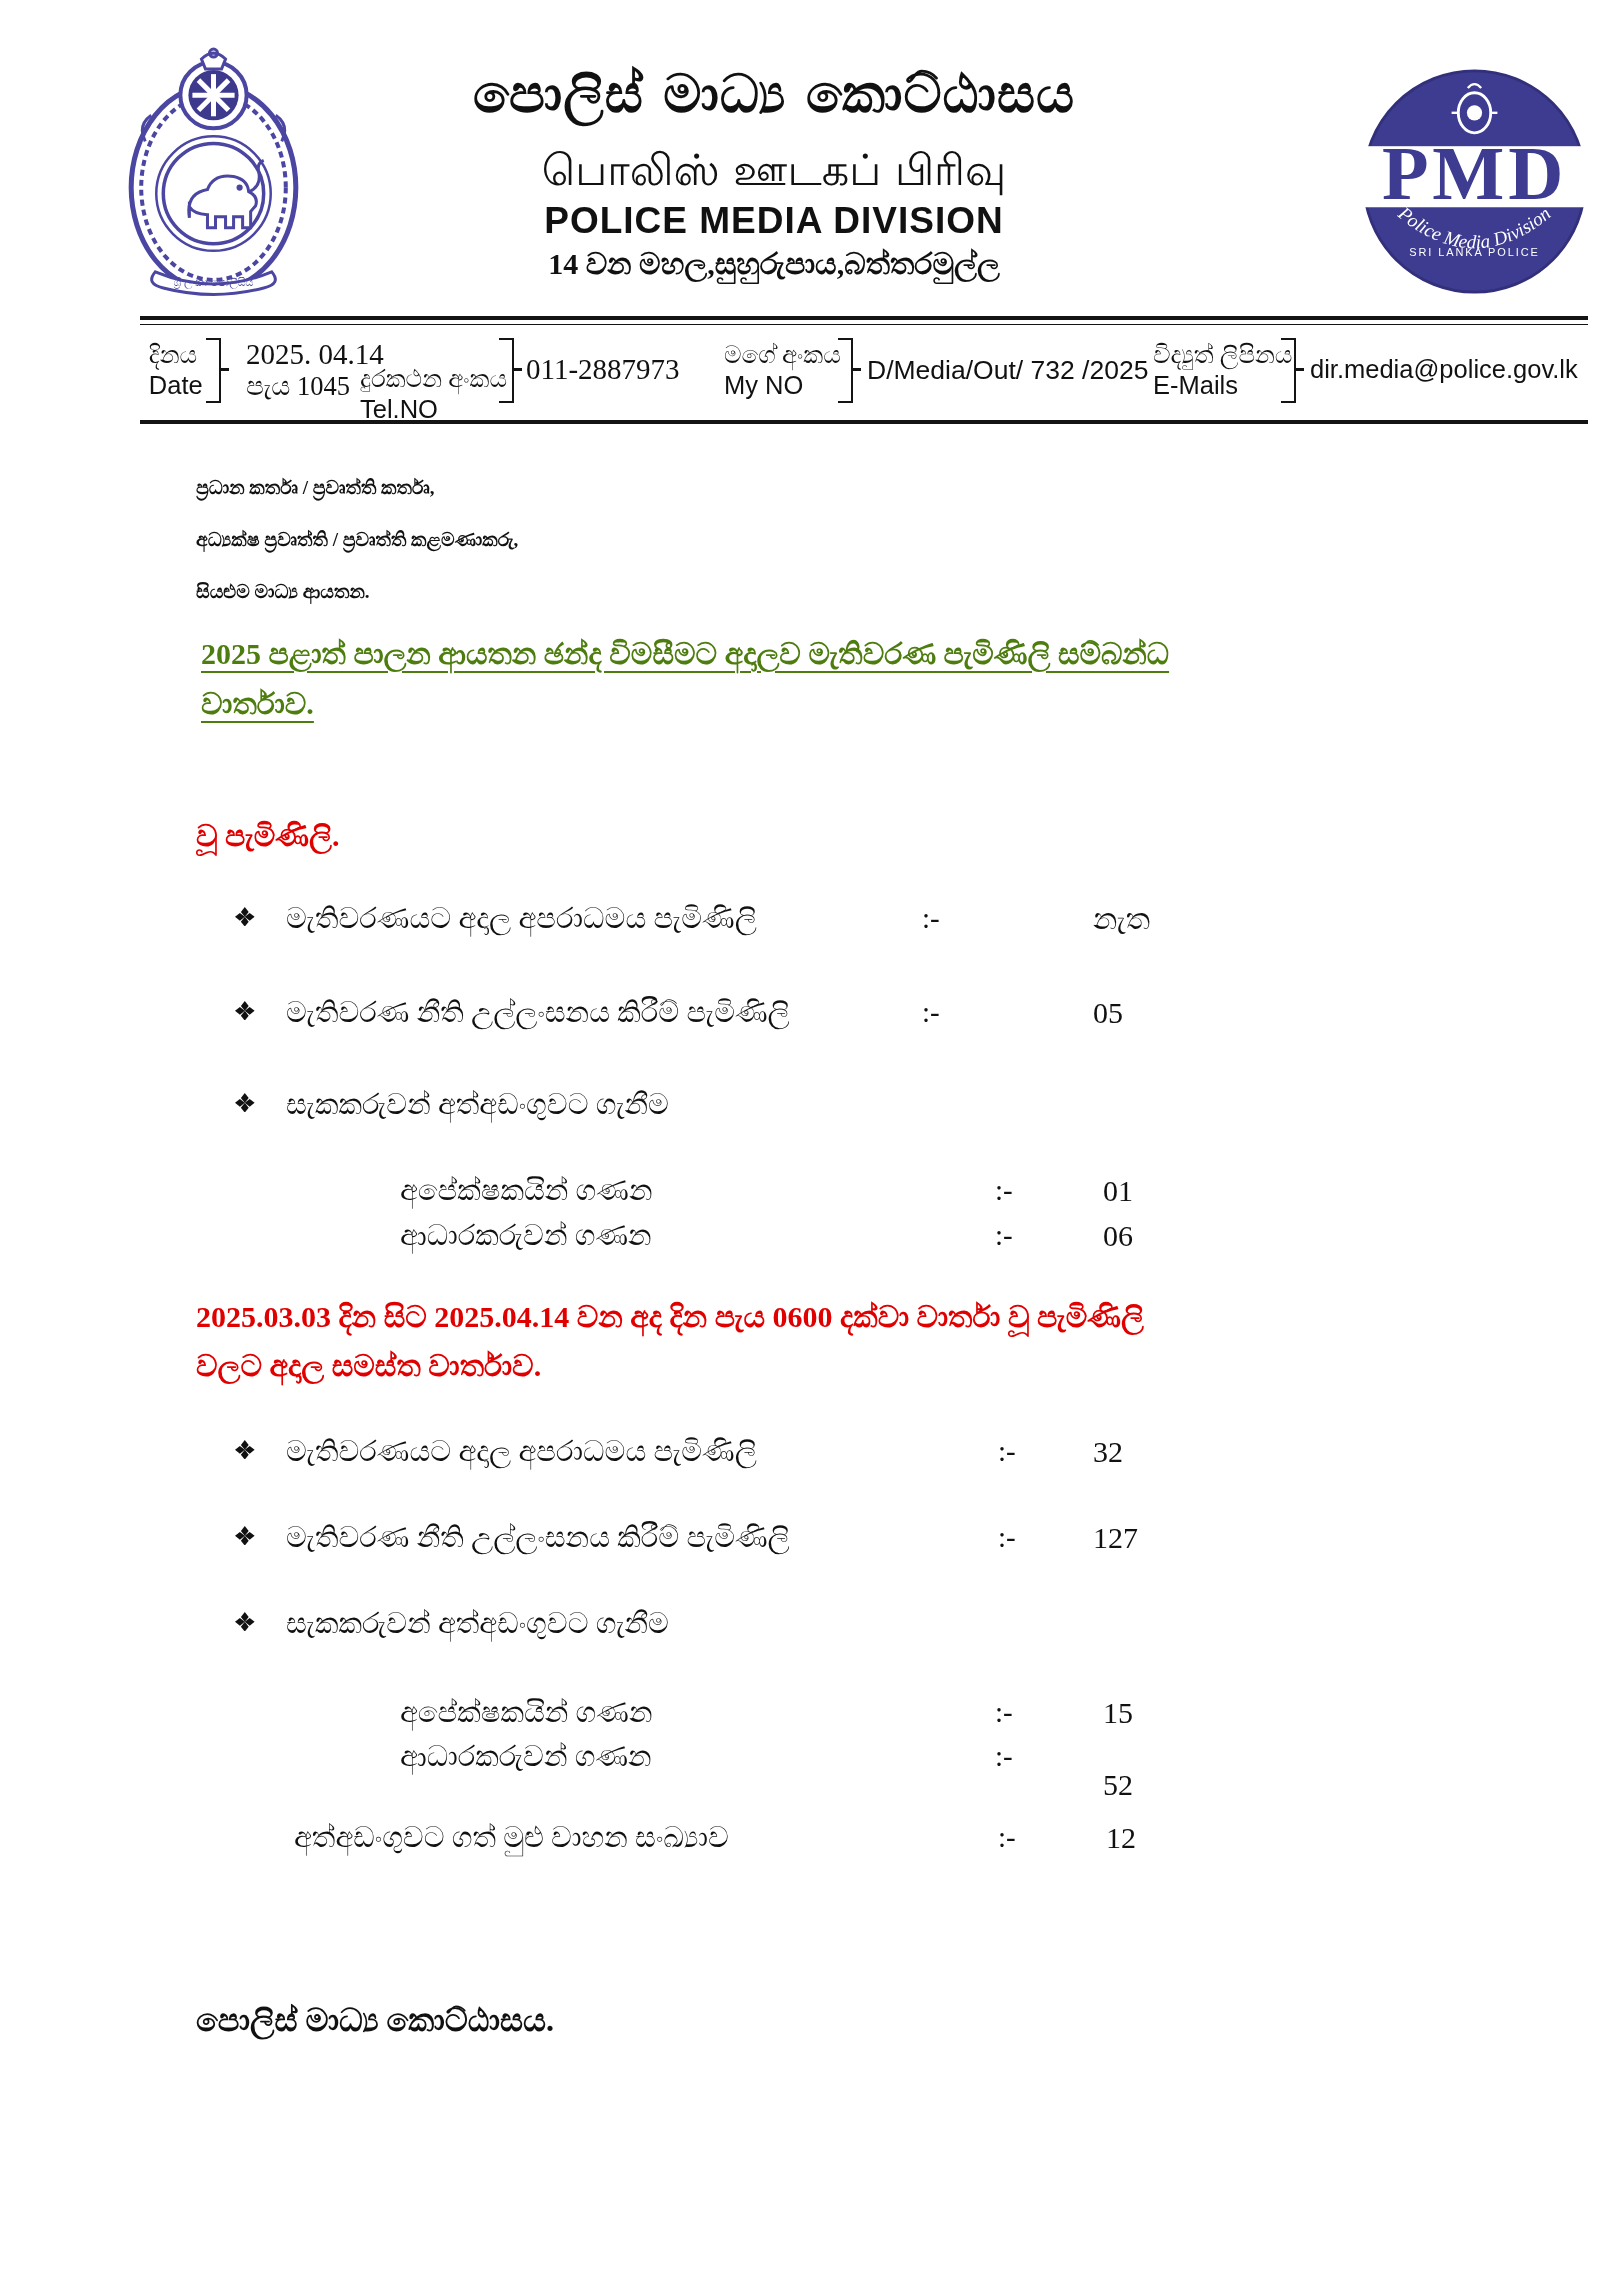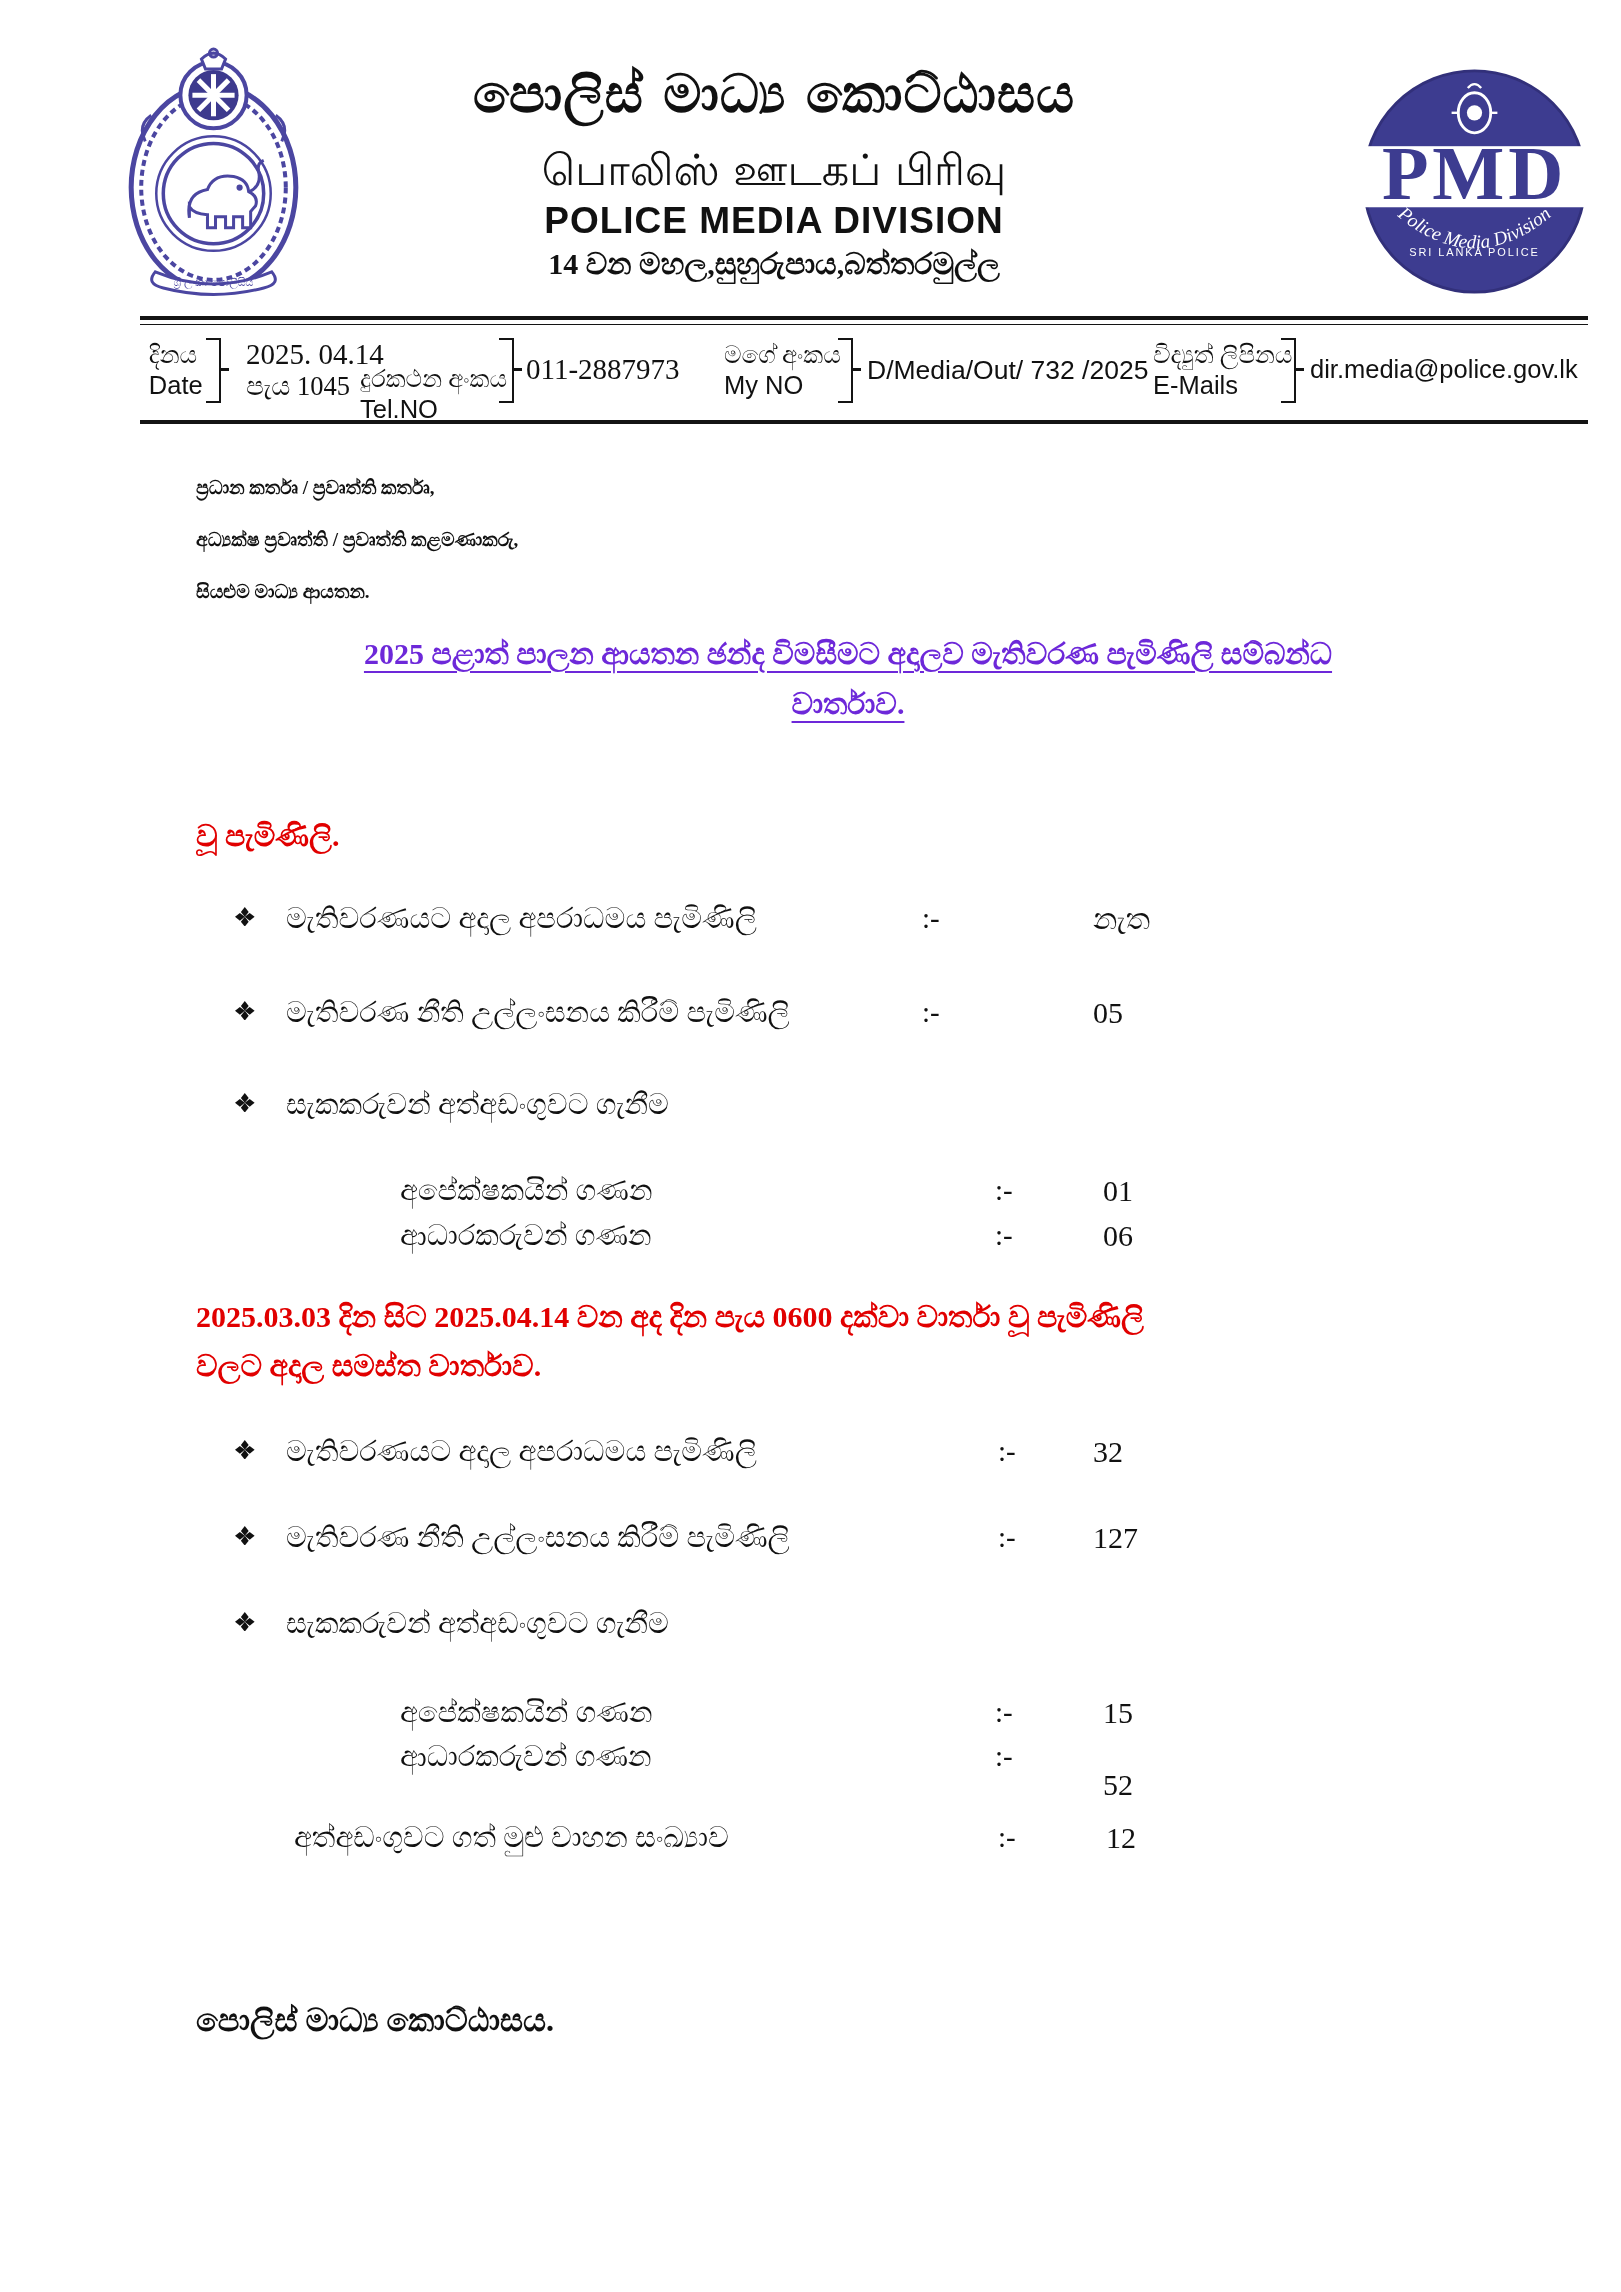--- a/index.html
+++ b/index.html
@@ -22,21 +22,21 @@
   #infobar{position:absolute;left:140px;top:316px;width:1448px;height:110px;}
   .rule{position:absolute;left:0;width:100%;background:#141414;}
   .ib-si{font-size:24.5px;line-height:29px;white-space:nowrap;}
   .ib-en{font-size:25.5px;line-height:33px;font-family:"Liberation Sans","DejaVu Sans",sans-serif;white-space:nowrap;}
   .bracket{position:absolute;width:12.7px;height:61px;top:21.6px;border-top:2.9px solid #141414;border-right:2.9px solid #141414;border-bottom:2.9px solid #141414;}
   .bracket::after{content:"";position:absolute;right:-10.8px;top:50%;margin-top:-2px;width:9.8px;height:2.9px;background:#141414;}
   .ib-val{font-size:29px;white-space:nowrap;}
   .ib-val-sans{font-size:26.5px;font-family:"Liberation Sans","DejaVu Sans",sans-serif;white-space:nowrap;}
   
   .bodyline{position:absolute;left:196px;font-size:19px;font-weight:600;white-space:nowrap;}
-  .center-title{position:absolute;left:201px;width:1294px;text-align:center;font-size:30px;font-weight:700;color:#6d28d9;}
+  .center-title{position:absolute;left:201px;width:1294px;font-size:30px;font-weight:700;color:#4d7c0f;}
   .center-title span{text-decoration:underline;text-decoration-thickness:2px;text-underline-offset:6.9px;}
   .redline{position:absolute;left:196px;font-size:30px;font-weight:700;color:#e10000;white-space:nowrap;}
   .row{position:absolute;left:0;width:100%;height:39px;}
   .bullet{position:absolute;left:235px;top:4.9px;width:19.6px;height:19.6px;}
   .lbl{position:absolute;font-size:29px;white-space:nowrap;}
   .sep{position:absolute;font-size:29px;}
   .val{position:absolute;font-size:30px;white-space:nowrap;}
   .footer{position:absolute;left:196px;font-size:32px;font-weight:700;white-space:nowrap;}
 </style>
 </head>

